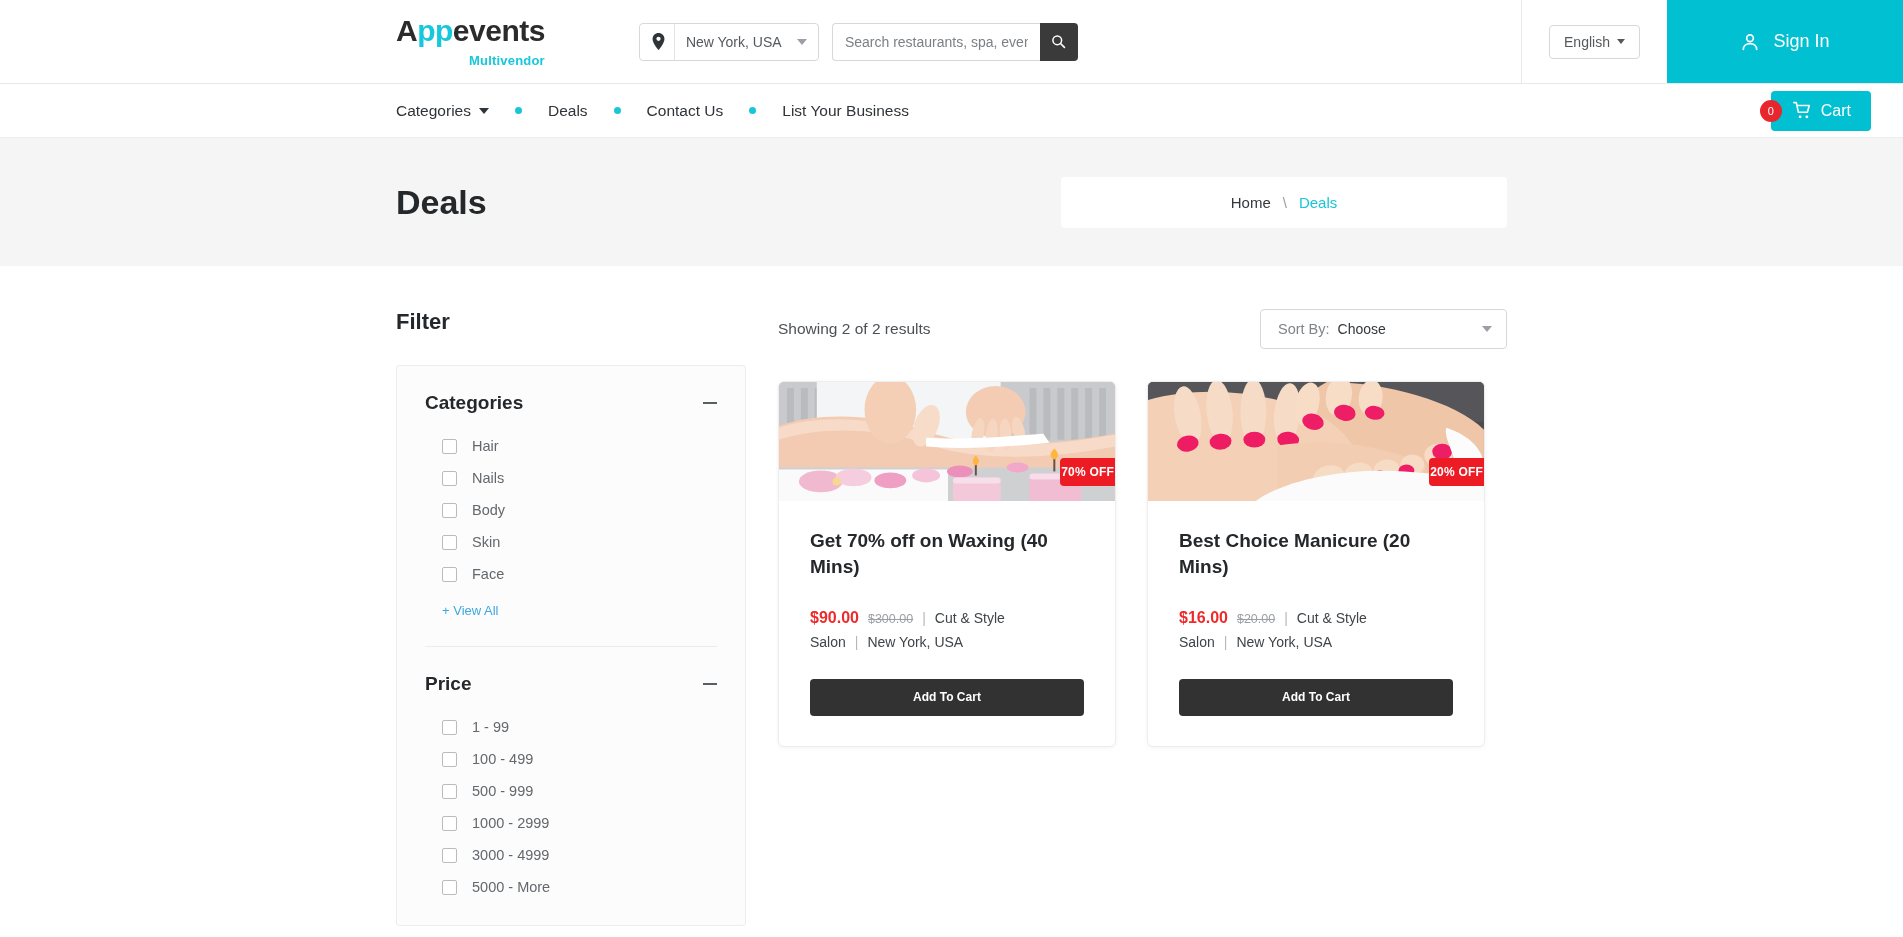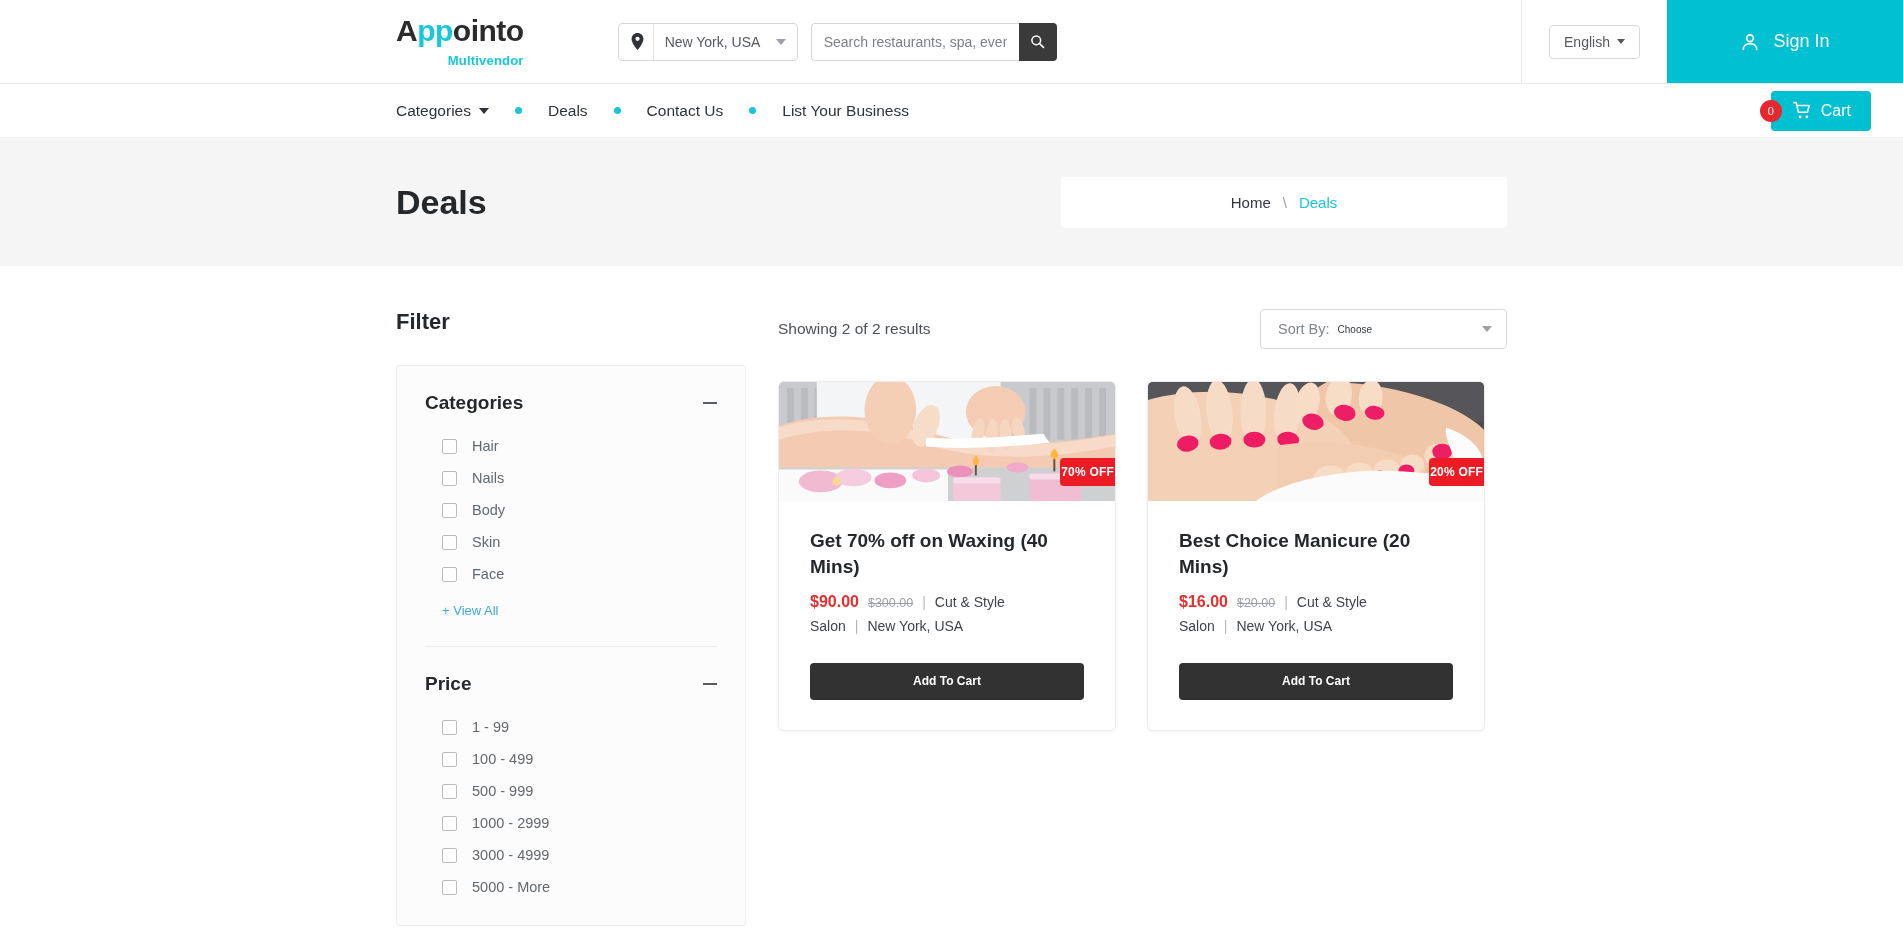--- a/index.html
+++ b/index.html
@@ -328,21 +328,21 @@
     border-radius: 4px;
     background: #fff;
     height: 40px;
     width: 247px;
     display: flex;
     align-items: center;
     padding: 0 14px 0 17px;
     cursor: pointer;
   }
   .sort-label { font-size: 14.5px; color: #7f848a; margin-right: 8px; }
-  .sort-value { font-size: 10px; color: #33383d; flex: 1; }
+  .sort-value { font-size: 14px; color: #33383d; flex: 1; }
   .sort-caret {
     width: 0; height: 0;
     border-left: 5px solid transparent;
     border-right: 5px solid transparent;
     border-top: 6px solid #9aa0a6;
   }
 
   .card-grid { display: flex; gap: 31px; }
   .pcard {
     width: 338px;
@@ -369,21 +369,21 @@
     padding: 7px 1px;
     border-radius: 4px 0 0 4px;
     letter-spacing: 0.2px;
   }
   .pbody { padding: 26px 31px 30px 31px; }
   .ptitle {
     font-size: 19px;
     font-weight: bold;
     color: #25282b;
     line-height: 1.36;
-    margin-bottom: 8px;
+    margin-bottom: 24px;
   }
   .pmeta {
     font-size: 14px;
     color: #3f4448;
     line-height: 1.7;
     margin-bottom: 24px;
   }
   .price-new { color: #ee2b2b; font-weight: bold; font-size: 16px; }
   .price-old {
     color: #9aa0a6;
@@ -406,21 +406,21 @@
     font-family: "Liberation Sans", sans-serif;
   }
 </style>
 </head>
 <body>
 
 <div class="topbar">
   <div class="topbar-inner">
 
     <div class="logo-wrap">
-      <div class="logo-main"><span>A</span><span class="cy">pp</span><span>ointo</span></div>
+      <div class="logo-main"><span>A</span><span class="cy">pp</span><span>events</span></div>
       <div class="logo-sub">Multivendor</div>
     </div>
 
     <div class="search-group">
       <div class="loc-box">
         <svg class="pin-icon" viewBox="0 0 24 32">
           <path d="M12 0C5.8 0 0.8 5 0.8 11.2c0 8.4 11.2 20.8 11.2 20.8s11.2-12.4 11.2-20.8C23.2 5 18.2 0 12 0z" fill="#2f3438"></path>
           <circle cx="12" cy="11" r="4" fill="#ffffff"></circle>
         </svg>
         <div class="loc-divider"></div>

